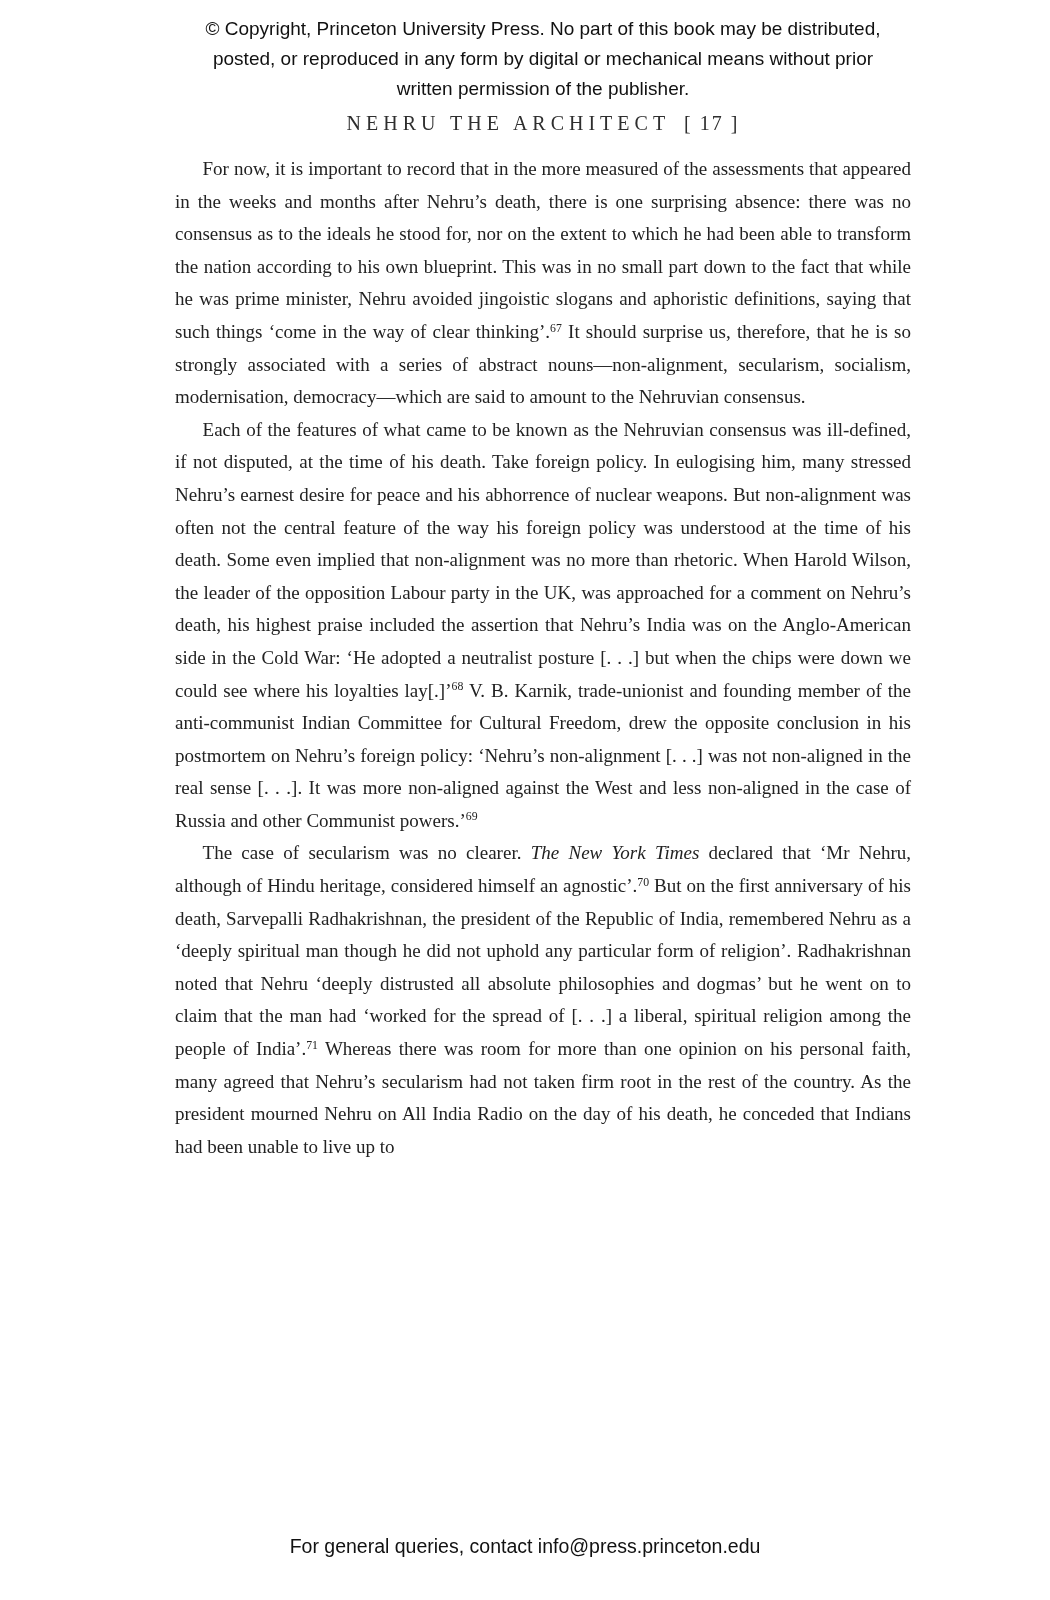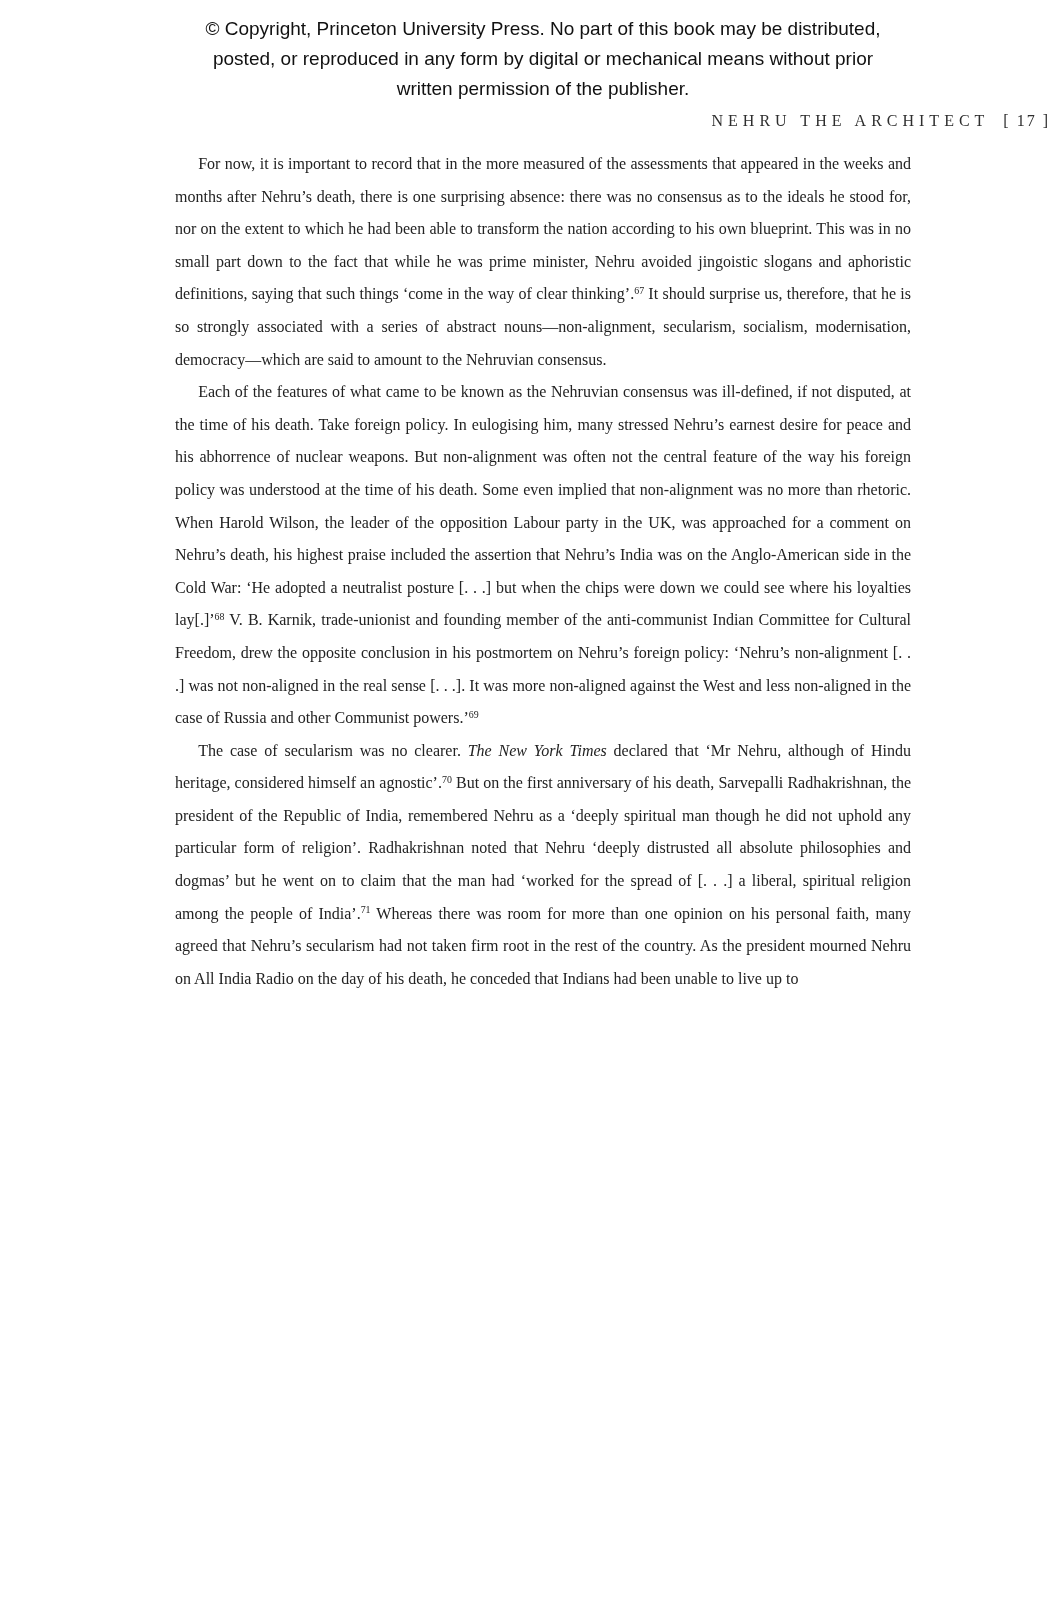--- a/index.html
+++ b/index.html
@@ -21,35 +21,35 @@
     width: 720px;
     margin: 14px auto 0 auto;
     font-family: "Liberation Sans", sans-serif;
     font-size: 19px;
     line-height: 30px;
     text-align: center;
     color: #111111;
   }
   .running-header {
     margin-top: 8px;
-    text-align: right;
+    text-align: center;
     font-family: "Liberation Serif", serif;
-    font-size: 16px;
+    font-size: 20px;
     letter-spacing: 5px;
     color: #2e2e2e;
     white-space: nowrap;
   }
   .running-header .page-num {
     margin-left: 14px;
     letter-spacing: 2px;
   }
   .body-text {
     width: 736px;
     margin: 18px auto 0 auto;
-    font-size: 16px;
+    font-size: 19px;
     line-height: 32.6px;
     text-align: justify;
     color: #222222;
   }
   .body-text p {
     text-indent: 1.45em;
   }
   .body-text sup {
     font-size: 0.62em;
     line-height: 0;
@@ -80,14 +80,15 @@
   <div class="running-header">
     <span>NEHRU THE ARCHITECT</span><span class="page-num">[ 17 ]</span>
   </div>
 
   <div class="body-text">
     <p><span>For now, it is important to record that in the more measured of the assessments that appeared in the weeks and months after Nehru’s death, there is one surprising absence: there was no consensus as to the ideals he stood for, nor on the extent to which he had been able to transform the nation according to his own blueprint. This was in no small part down to the fact that while he was prime minister, Nehru avoided jingoistic slogans and aphoristic definitions, saying that such things ‘come in the way of clear thinking’.</span><sup>67</sup><span> It should surprise us, therefore, that he is so strongly associated with a series of abstract nouns—non-alignment, secularism, socialism, modernisation, democracy—which are said to amount to the Nehruvian consensus.</span></p>
     <p><span>Each of the features of what came to be known as the Nehruvian consensus was ill-defined, if not disputed, at the time of his death. Take foreign policy. In eulogising him, many stressed Nehru’s earnest desire for peace and his abhorrence of nuclear weapons. But non-alignment was often not the central feature of the way his foreign policy was understood at the time of his death. Some even implied that non-alignment was no more than rhetoric. When Harold Wilson, the leader of the opposition Labour party in the UK, was approached for a comment on Nehru’s death, his highest praise included the assertion that Nehru’s India was on the Anglo-American side in the Cold War: ‘He adopted a neutralist posture [. . .] but when the chips were down we could see where his loyalties lay[.]’</span><sup>68</sup><span> V. B. Karnik, trade-unionist and founding member of the anti-communist Indian Committee for Cultural Freedom, drew the opposite conclusion in his postmortem on Nehru’s foreign policy: ‘Nehru’s non-alignment [. . .] was not non-aligned in the real sense [. . .]. It was more non-aligned against the West and less non-aligned in the case of Russia and other Communist powers.’</span><sup>69</sup></p>
     <p><span>The case of secularism was no clearer. </span><em>The New York Times</em><span> declared that ‘Mr Nehru, although of Hindu heritage, considered himself an agnostic’.</span><sup>70</sup><span> But on the first anniversary of his death, Sarvepalli Radhakrishnan, the president of the Republic of India, remembered Nehru as a ‘deeply spiritual man though he did not uphold any particular form of religion’. Radhakrishnan noted that Nehru ‘deeply distrusted all absolute philosophies and dogmas’ but he went on to claim that the man had ‘worked for the spread of [. . .] a liberal, spiritual religion among the people of India’.</span><sup>71</sup><span> Whereas there was room for more than one opinion on his personal faith, many agreed that Nehru’s secularism had not taken firm root in the rest of the country. As the president mourned Nehru on All India Radio on the day of his death, he conceded that Indians had been unable to live up to</span></p>
   </div>
 
+  <div class="footer">For general queries, contact info@press.princeton.edu</div>
 
 </div>
 
 </body></html>

